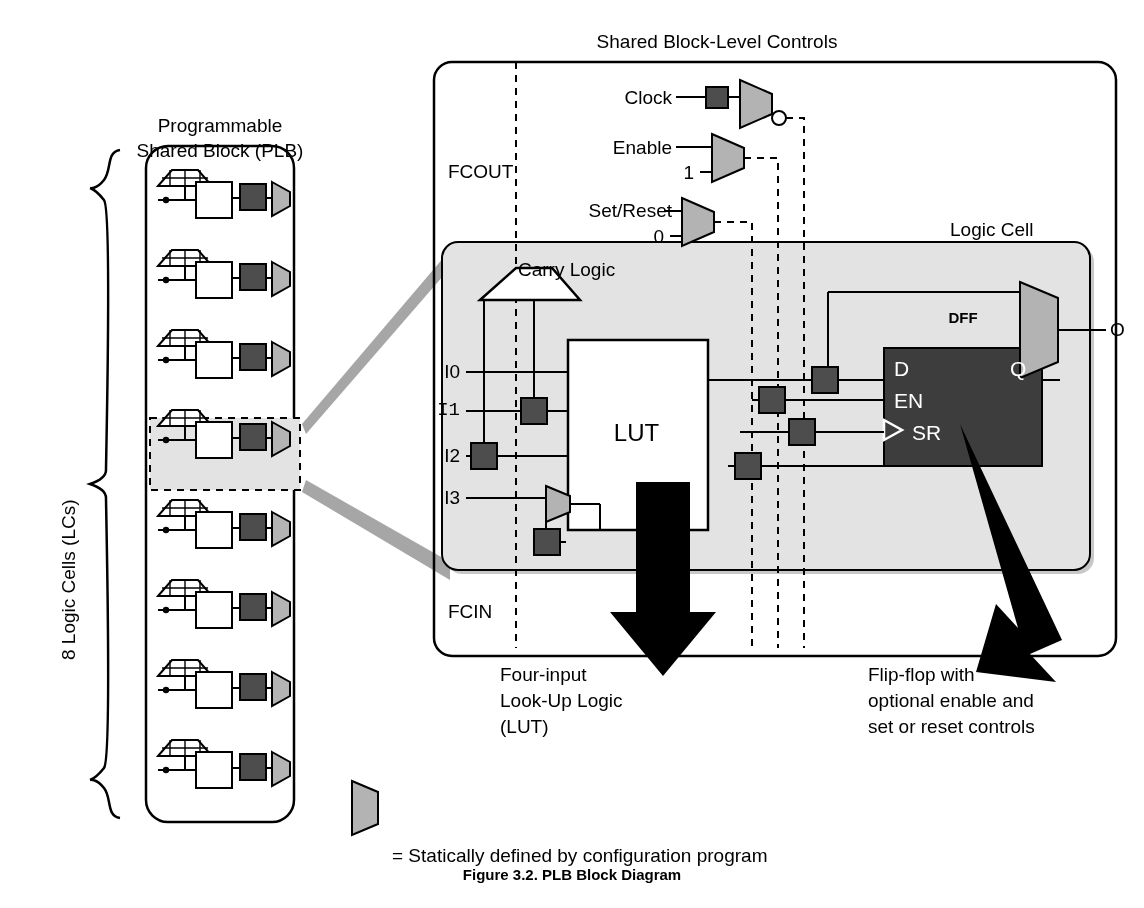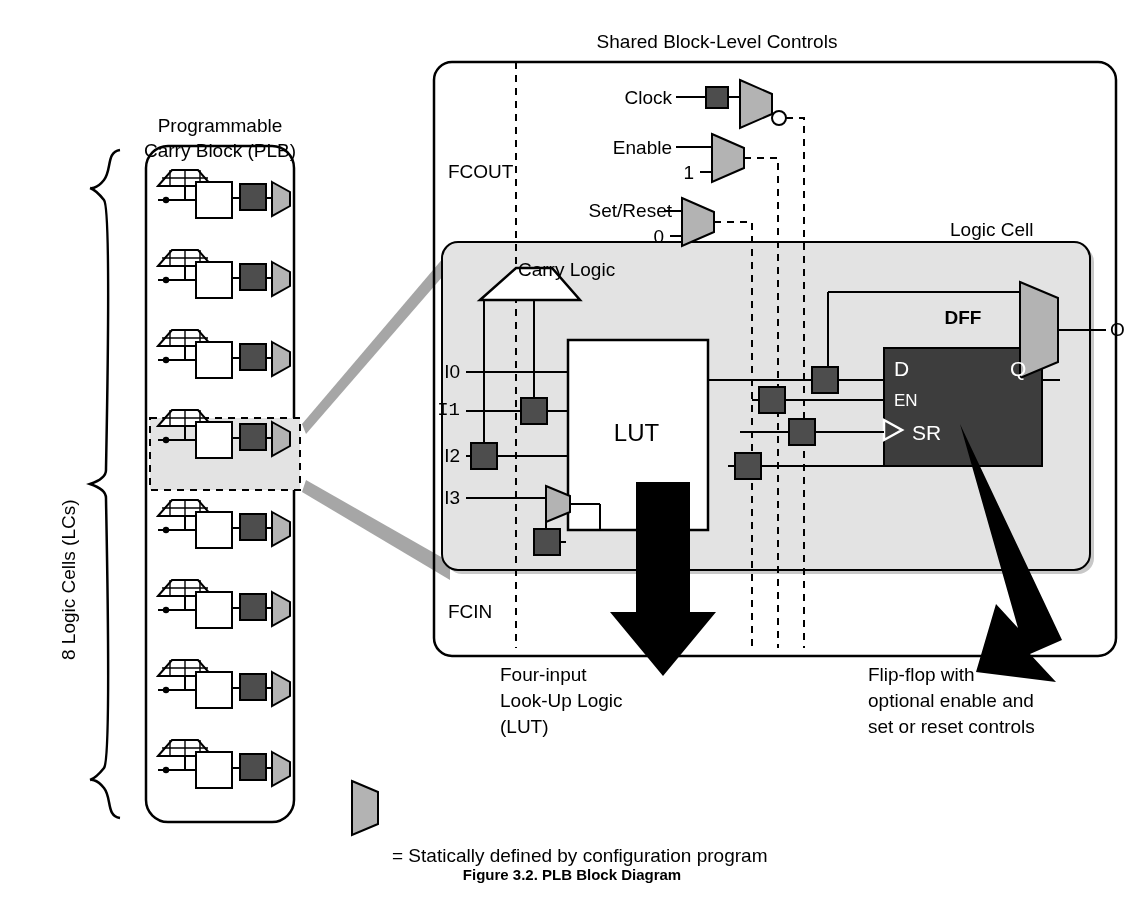--- a/index.html
+++ b/index.html
@@ -294,21 +294,21 @@
     <path d="M636 482 L690 482 L690 612 L716 612 L663 676 L610 612 L636 612 Z" fill="#000000"></path>
 
     <path d="M960 424 L1062 640 L1030 654 L1056 682 L976 672 L996 604 L1018 628 Z" fill="#000000"></path>
 
     <path d="M352 781 L378 792 L378 824 L352 835 Z" fill="#b3b3b3" stroke="#000" stroke-width="2"></path>
   </svg>
 
   <div class="lbl" style="left:112px; top:114px; width:216px; text-align:center;">Programmable</div>
 
   <div class="lbl" style="left:552px; top:30px; width:330px; text-align:center;">Shared Block-Level Controls</div>
-  <div class="lbl" style="left:112px; top:139px; width:216px; text-align:center;">Carry Block (PLB)</div>
+  <div class="lbl" style="left:112px; top:139px; width:216px; text-align:center;">Shared Block (PLB)</div>
 
   <div class="vert" style="left:58px; top:660px;">8 Logic Cells (LCs)</div>
 
   <div class="lbl right" style="left:560px; top:86px; width:112px;">Clock</div>
   <div class="lbl right" style="left:560px; top:136px; width:112px;">Enable</div>
   <div class="lbl right" style="left:548px; top:199px; width:124px;">Set/Reset</div>
 
   <div class="lbl right" style="left:656px; top:161px; width:38px;">1</div>
   <div class="lbl right" style="left:626px; top:225px; width:38px;">0</div>
 
@@ -319,24 +319,24 @@
 
   <div class="lbl" style="left:950px; top:218px;">Logic Cell</div>
 
   <div class="lbl right" style="left:414px; top:360px; width:46px;">I0</div>
   <div class="lbl right" style="left:414px; top:399px; width:46px;font-family:Liberation Mono, monospace;">I1</div>
   <div class="lbl right" style="left:414px; top:444px; width:46px;">I2</div>
   <div class="lbl right" style="left:414px; top:486px; width:46px;">I3</div>
 
   <div class="lbl" style="left:568px; top:421px; width:137px; text-align:center; font-size:24px;">LUT</div>
 
-  <div class="lbl" style="left:884px; top:306px; width:158px; text-align:center; font-size:19px; font-weight:bold;">DFF</div>
+  <div class="lbl" style="left:884px; top:306px; width:158px; text-align:center; font-size:15px; font-weight:bold;">DFF</div>
   <div class="lbl" style="left:894px; top:357px; color:#ffffff; font-size:21px;">D</div>
   <div class="lbl" style="left:1010px; top:357px; color:#ffffff; font-size:21px;">Q</div>
-  <div class="lbl" style="left:894px; top:389px; color:#ffffff; font-size:17px;">EN</div>
+  <div class="lbl" style="left:894px; top:389px; color:#ffffff; font-size:21px;">EN</div>
   <div class="lbl" style="left:912px; top:421px; color:#ffffff; font-size:21px;">SR</div>
 
   <div class="lbl" style="left:1110px; top:318px;">O</div>
 
   <div class="lbl" style="left:500px; top:662px; width:200px; line-height:26px;">Four-input
 Look-Up Logic
 (LUT)</div>
 
   <div class="lbl" style="left:868px; top:662px; width:250px; line-height:26px;">Flip-flop with
 optional enable and

